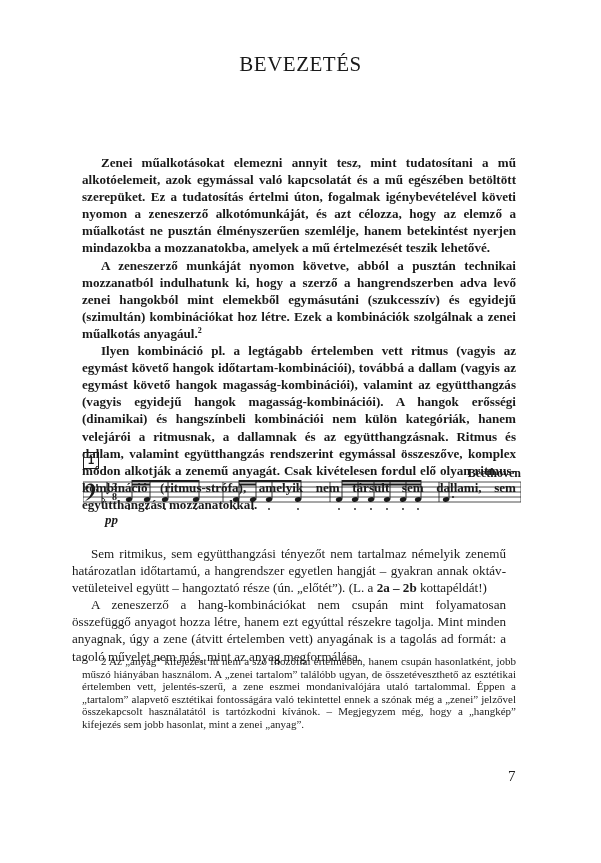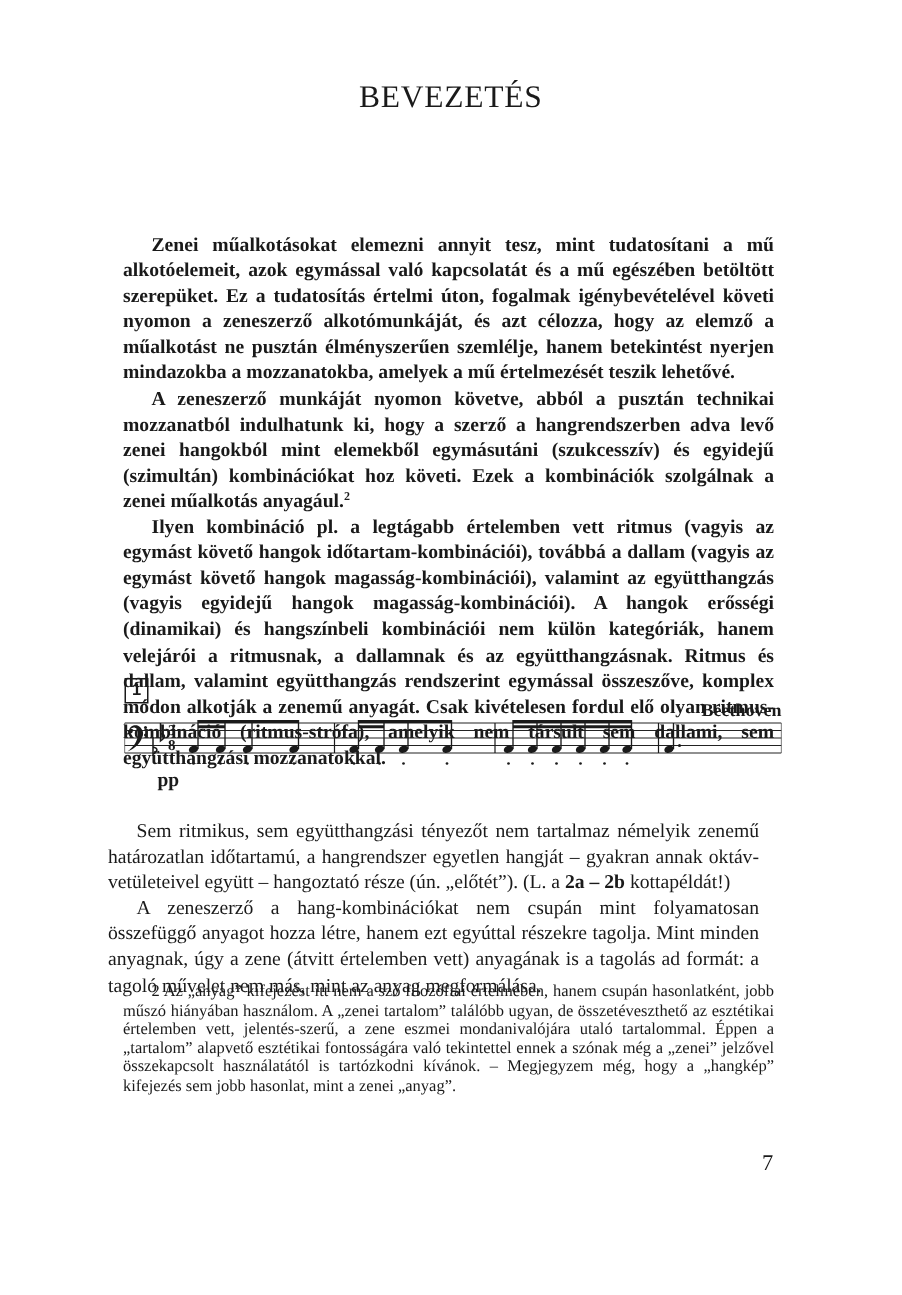--- a/index.html
+++ b/index.html
@@ -27,21 +27,21 @@
     }
     .tempo {
       position: absolute; left: 25px; top: 2px; font-size: 12px; font-weight: bold;
       letter-spacing: 1px;
     }
     .composer {
       position: absolute; right: 0; top: 14px; font-size: 12px; font-weight: bold;
     }
     .staff-svg { position: absolute; left: 0; top: 24px; }
     .dyn {
-      position: absolute; left: 22px; top: 60px; font-weight: bold;
+      position: absolute; left: 22px; top: 60px; font-style: italic; font-weight: bold;
       font-size: 13px;
     }
     .body-text2 {
       position: absolute; left: 72px; width: 434px; top: 545px;
       font-size: 13.1px; line-height: 17.1px; text-align: justify;
     }
     .body-text2 p { margin: 0; text-indent: 19px; }
     .footnote {
       position: absolute; left: 82px; width: 434px; top: 655px;
       font-size: 11px; line-height: 12.6px; text-align: justify;
@@ -52,21 +52,21 @@
     }
     b.bold { font-weight: bold; }
   </style>
 </head>
 <body>
 
 <div class="title">BEVEZETÉS</div>
 
 <div class="body-text">
   <p>Zenei műalkotásokat elemezni annyit tesz, mint tudatosítani a mű alkotóelemeit, azok egymással való kapcsolatát és a mű egészében betöltött szerepüket. Ez a tudatosítás értelmi úton, fogalmak igénybevételével követi nyomon a zeneszerző alkotómunkáját, és azt célozza, hogy az elemző a műalkotást ne pusztán élményszerűen szemlélje, hanem betekintést nyerjen mindazokba a mozzanatokba, amelyek a mű értelmezését teszik lehetővé.</p>
-  <p><span>A zeneszerző munkáját nyomon követve, abból a pusztán technikai mozzanatból indulhatunk ki, hogy a szerző a hangrendszerben adva levő zenei hangokból mint elemekből egymásutáni (szukcesszív) és egyidejű (szimultán) kombinációkat hoz követi. Ezek a kombinációk szolgálnak a zenei műalkotás anyagául.</span><sup>2</sup></p>
+  <p><span>A zeneszerző munkáját nyomon követve, abból a pusztán technikai mozzanatból indulhatunk ki, hogy a szerző a hangrendszerben adva levő zenei hangokból mint elemekből egymásutáni (szukcesszív) és egyidejű (szimultán) kombinációkat hoz létre. Ezek a kombinációk szolgálnak a zenei műalkotás anyagául.</span><sup>2</sup></p>
   <p>Ilyen kombináció pl. a legtágabb értelemben vett ritmus (vagyis az egymást követő hangok időtartam-kombinációi), továbbá a dallam (vagyis az egymást követő hangok magasság-kombinációi), valamint az együtthangzás (vagyis egyidejű hangok magasság-kombinációi). A hangok erősségi (dinamikai) és hangszínbeli kombinációi nem külön kategóriák, hanem velejárói a ritmusnak, a dallamnak és az együtthangzásnak. Ritmus és dallam, valamint együtthangzás rendszerint egymással összeszőve, komplex módon alkotják a zenemű anyagát. Csak kivételesen fordul elő olyan ritmus-kombináció (ritmus-strófa), amelyik nem társult sem dallami, sem együtthangzási mozzanatokkal.</p>
 </div>
 
 <div class="music">
   <div class="ex-num">1</div>
   <div class="composer">Beethoven</div>
   <svg class="staff-svg" width="438" height="40" viewBox="0 0 438 40">
     <g stroke="#222" stroke-width="0.8">
       <line x1="0" y1="6" x2="438" y2="6"></line>
       <line x1="0" y1="11" x2="438" y2="11"></line>

